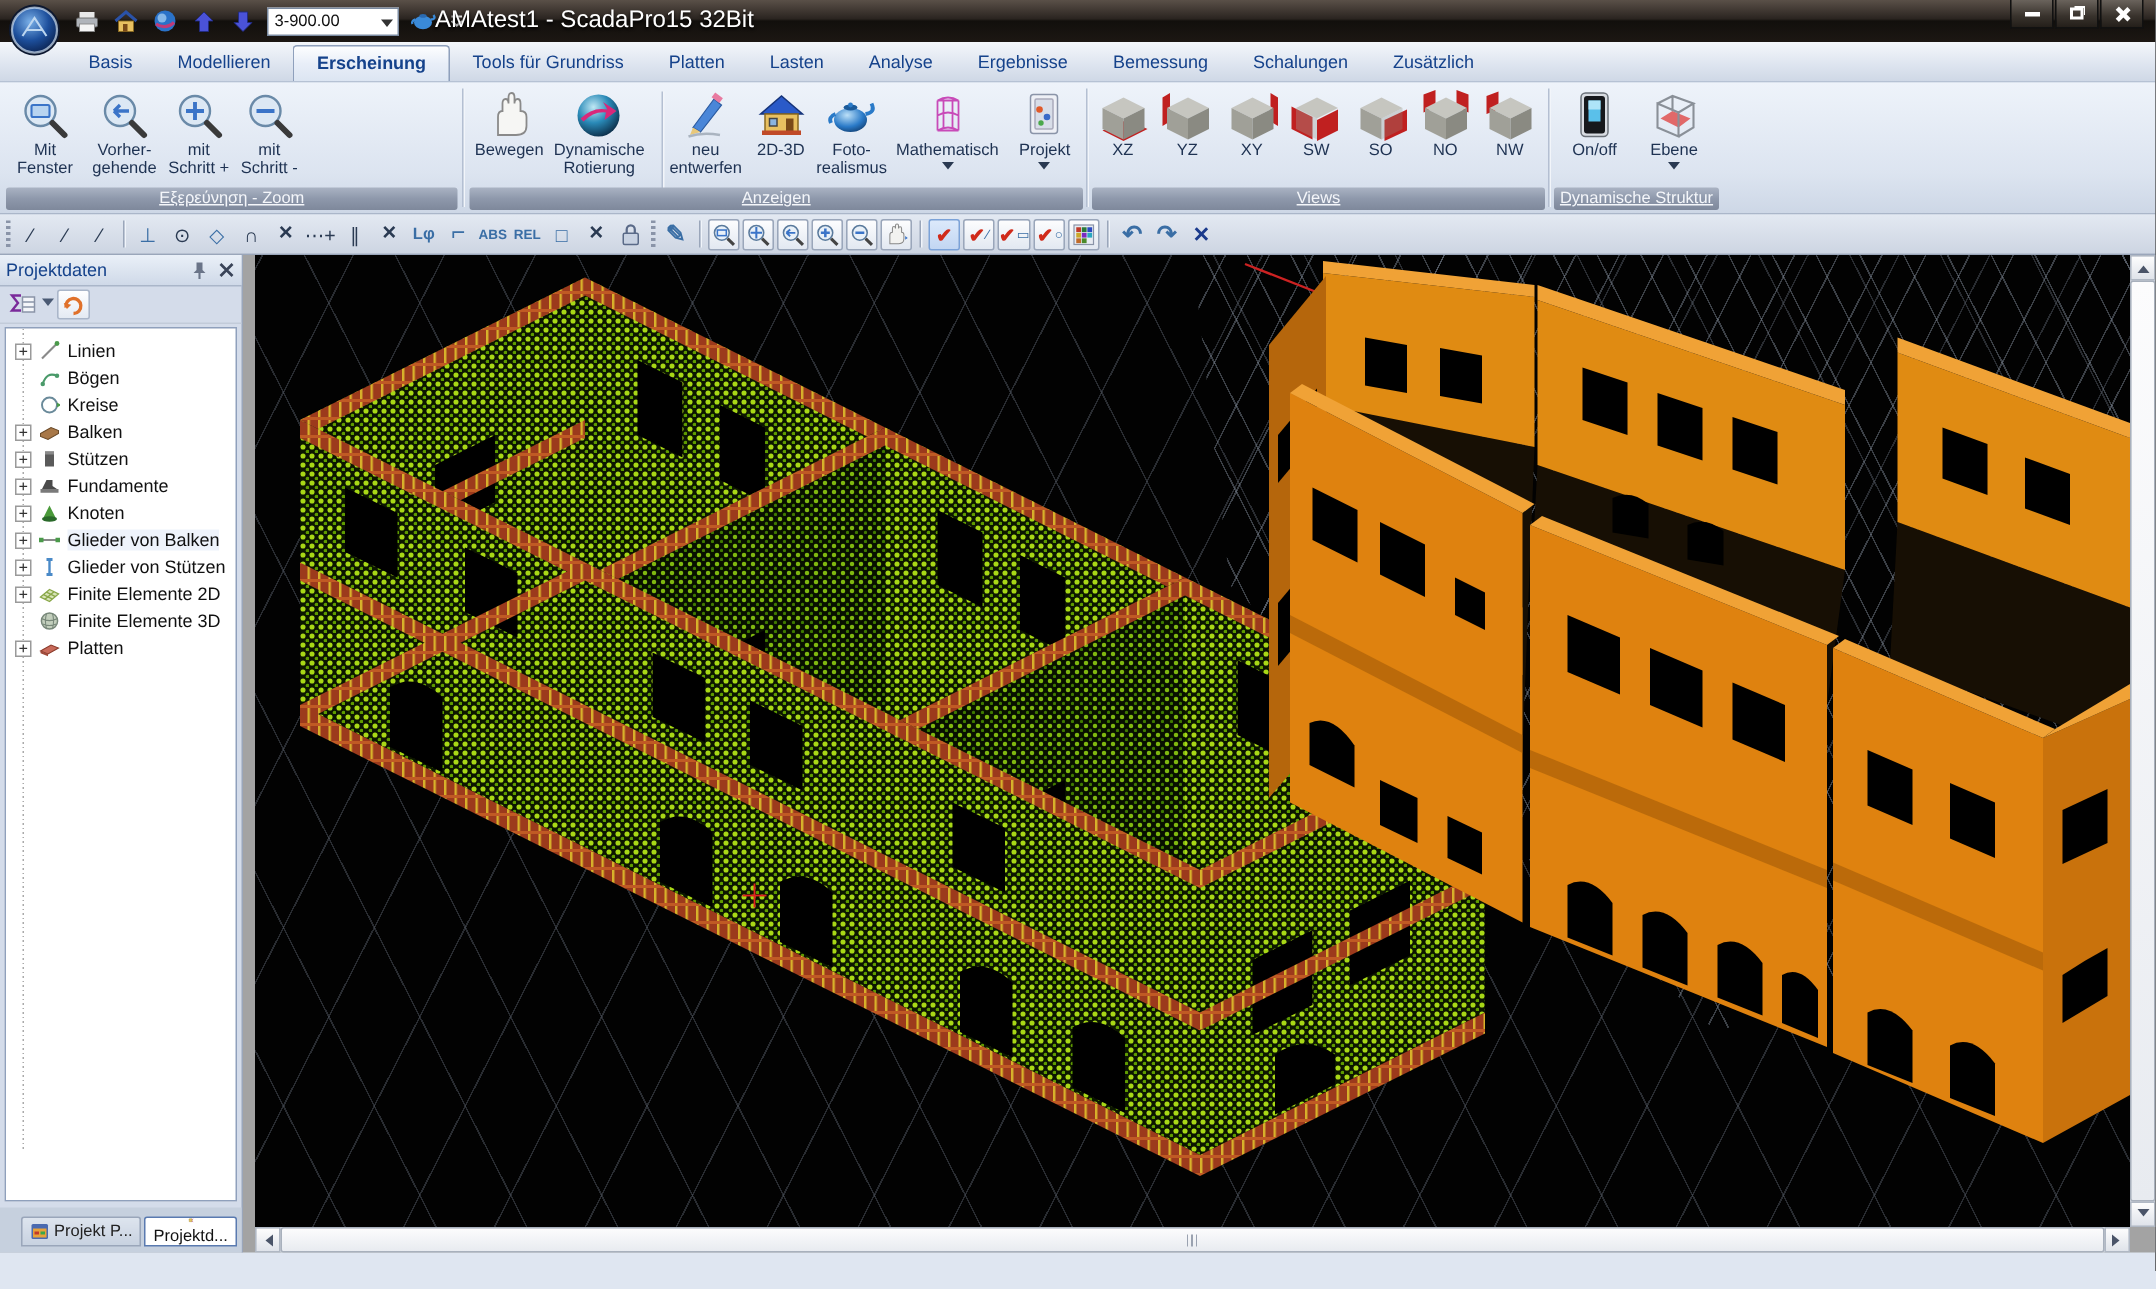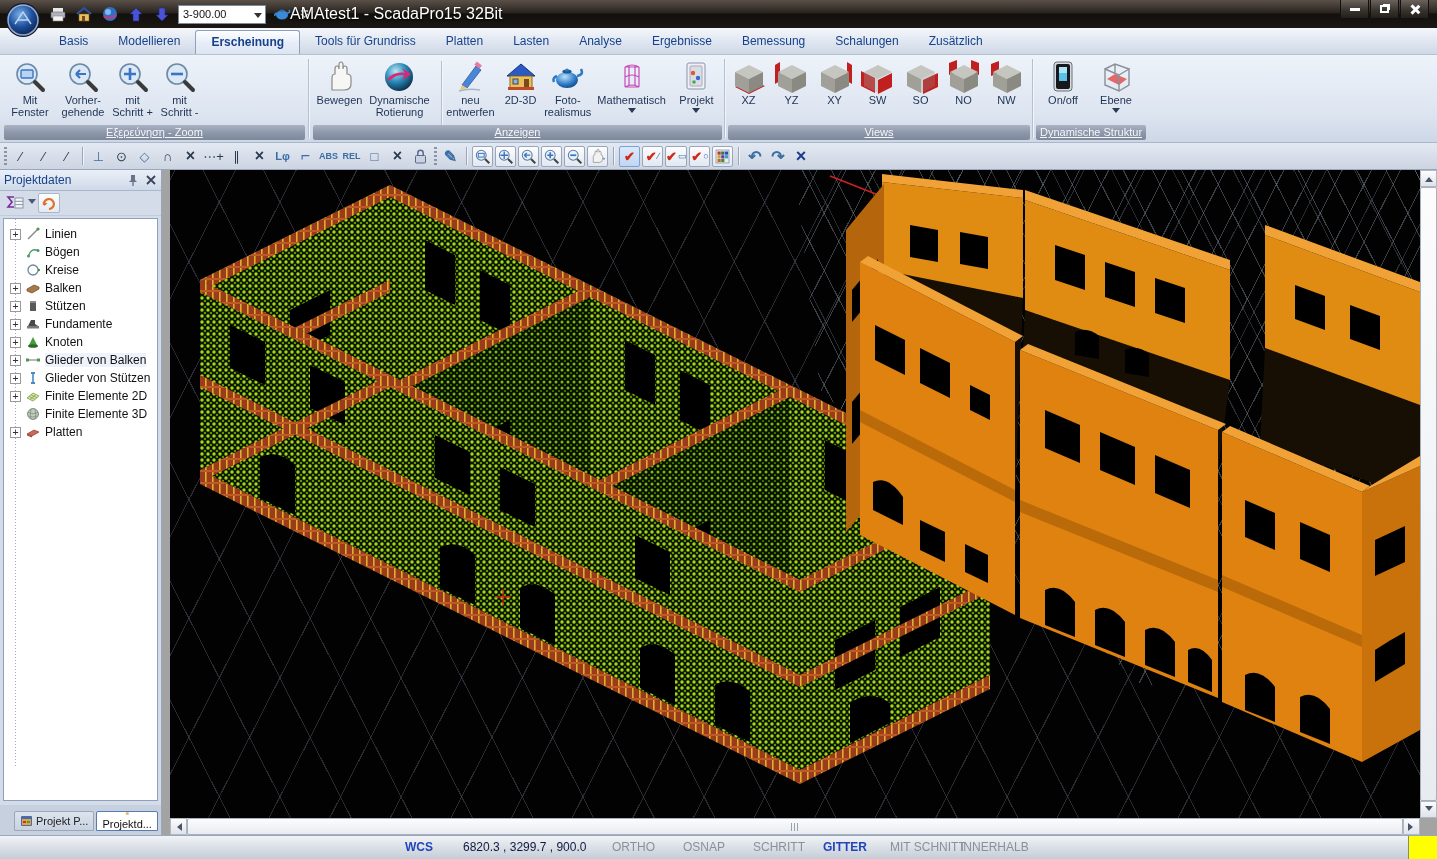--- a/index.html
+++ b/index.html
@@ -1022,25 +1022,14 @@
       <span class="sarrow">
           <span class="tri u"></span>
         </span>
       <span class="sthumb"></span>
       <span class="sarrow">
           <span class="tri d"></span>
         </span>
     </div>
   </div>
 
-  <div class="statusbar">
-    <span class="sb active" style="left:405px;font-weight:bold;">WCS</span>
-    <span class="sb coords" style="left:463px;">6820.3 , 3299.7 , 900.0</span>
-    <span class="sb inactive" style="left:612px;">ORTHO</span>
-    <span class="sb inactive" style="left:683px;">OSNAP</span>
-    <span class="sb inactive" style="left:753px;">SCHRITT</span>
-    <span class="sb active" style="left:823px;font-weight:bold;">GITTER</span>
-    <span class="sb inactive" style="left:890px;">MIT SCHNITT</span>
-    <span class="sb inactive" style="left:960px;">INNERHALB</span>
-    <span class="ybox"></span>
-  </div>
 
 </div>
 
 </body></html>

